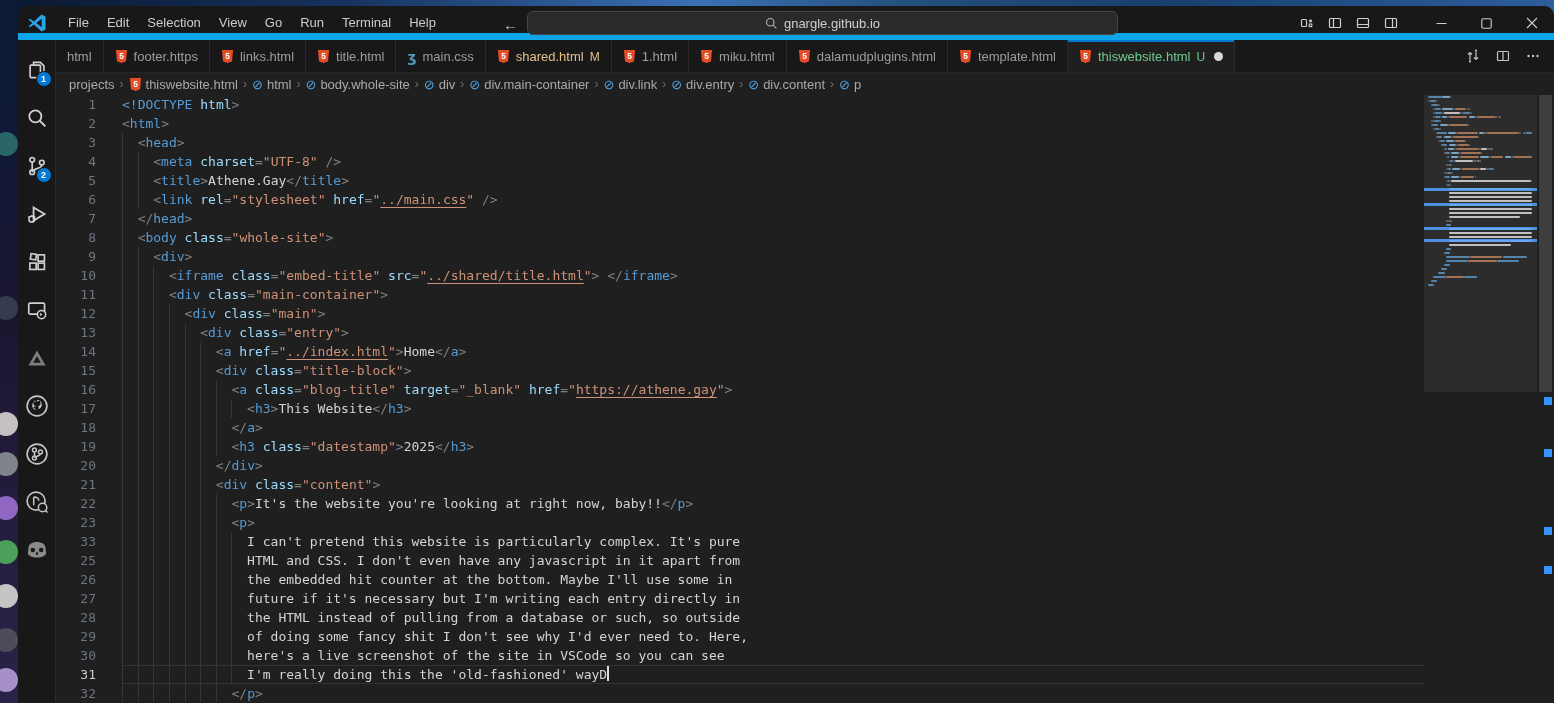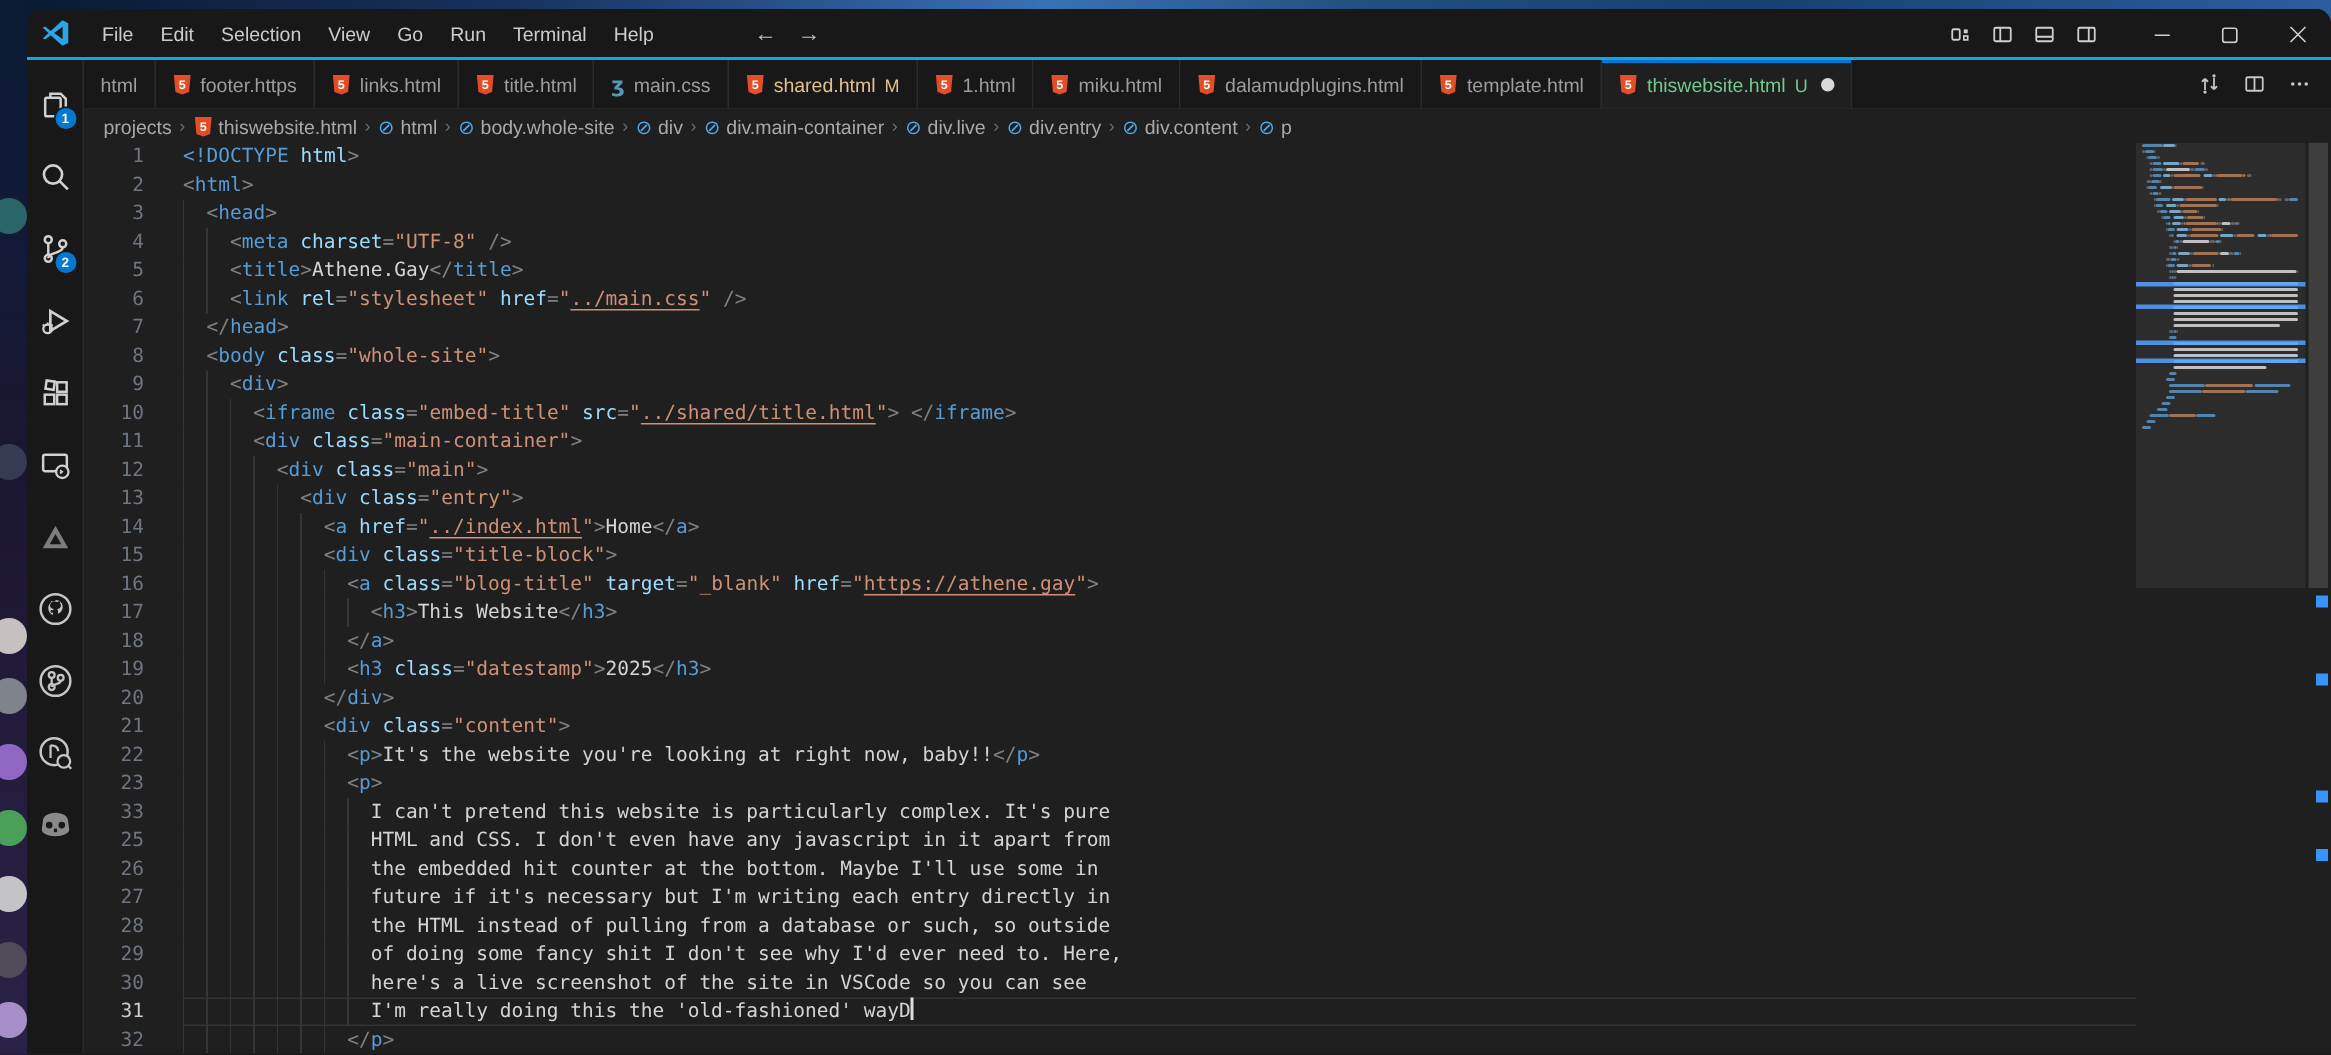--- a/index.html
+++ b/index.html
@@ -11,22 +11,22 @@
     background:linear-gradient(90deg,#0a1830 0%,#16325e 22%,#3a71b5 45%,#24507e 58%,#16406e 75%,#2d5d9d 100%); }
   .desktop-left { position:absolute; left:0; top:0; width:20px; height:703px;
     background:linear-gradient(180deg,#0c1a33 0%,#101a38 18%,#1b1630 45%,#241d3e 75%,#2b2347 100%); }
   .desk-ico { position:absolute; left:-6px; width:24px; height:24px; border-radius:50%; opacity:.9; }
 
   
   .vswin { position:absolute; left:18px; top:6px; width:1536px; height:697px;
     background:#1f1f1f; border-radius:10px 10px 0 0; overflow:hidden; color:#cccccc; }
 
   
-  .titlebar { position:relative; height:34px; background:#181818; border-bottom:2px solid #0ea5e9;
-    display:flex; align-items:center; font-size:13px; }
+  .titlebar { position:relative; height:34px; background:#181818; border-bottom:7px solid #0ea5e9;
+    display:flex; align-items:flex-end; font-size:13px; }
   .vs-logo { width:20px; height:20px; margin:0 12px 0 9px; flex:none; }
   .menus { display:flex; }
   .menu-item { padding:3px 9px; border-radius:5px; color:#cccccc; cursor:default; }
   .nav-arrows { display:flex; gap:14px; margin-left:58px; color:#c5c5c5; font-size:15px; }
   .cmd-center { position:absolute; left:509px; top:5px; width:591px; height:24px;
     background:#2a2a2a; border:1px solid #454545; border-radius:6px;
     display:flex; align-items:center; justify-content:center; gap:6px; color:#cfcfcf; font-size:13px; }
   .tb-right { position:absolute; right:0; top:0; height:34px; display:flex; align-items:center; }
   .layout-btn { width:28px; height:26px; display:flex; align-items:center; justify-content:center; border-radius:5px; }
   .win-btn { width:45px; height:34px; display:flex; align-items:center; justify-content:center; color:#d0d0d0; }
@@ -121,20 +121,27 @@
         <div class="menu-item">Selection</div>
         <div class="menu-item">View</div>
         <div class="menu-item">Go</div>
         <div class="menu-item">Run</div>
         <div class="menu-item">Terminal</div>
         <div class="menu-item">Help</div>
       </div>
     <div class="nav-arrows">
       <span>←</span>
       <span>→</span>
+    </div>
+    <div class="cmd-center">
+      <svg width="13" height="13" viewBox="0 0 16 16">
+        <circle cx="6.5" cy="6.5" r="4.6" fill="none" stroke="#b5b5b5" stroke-width="1.4"></circle>
+        <line x1="10" y1="10" x2="14" y2="14" stroke="#b5b5b5" stroke-width="1.4"></line>
+      </svg>
+      <span>gnargle.github.io</span>
     </div>
     <div class="tb-right">
       <span class="layout-btn">
         <svg width="16" height="16" viewBox="0 0 16 16">
             <rect x="2.5" y="4.5" width="5" height="7" rx="1" fill="none" stroke="#cfcfcf" stroke-width="1.2"></rect>
             <rect x="10.2" y="4.6" width="2.6" height="2.6" fill="#cfcfcf"></rect>
             <rect x="10.2" y="9" width="2.6" height="2.6" fill="none" stroke="#cfcfcf" stroke-width="1.1"></rect>
           </svg>
       </span>
       <span class="layout-btn">
@@ -416,21 +423,21 @@
             <span>div</span>
           </span>
           <span class="crumb-sep">›</span>
           <span class="crumb">
             <span class="sym-ico">⊘</span>
             <span>div.main-container</span>
           </span>
           <span class="crumb-sep">›</span>
           <span class="crumb">
             <span class="sym-ico">⊘</span>
-            <span>div.live</span>
+            <span>div.link</span>
           </span>
           <span class="crumb-sep">›</span>
           <span class="crumb">
             <span class="sym-ico">⊘</span>
             <span>div.entry</span>
           </span>
           <span class="crumb-sep">›</span>
           <span class="crumb">
             <span class="sym-ico">⊘</span>
             <span>div.content</span>

